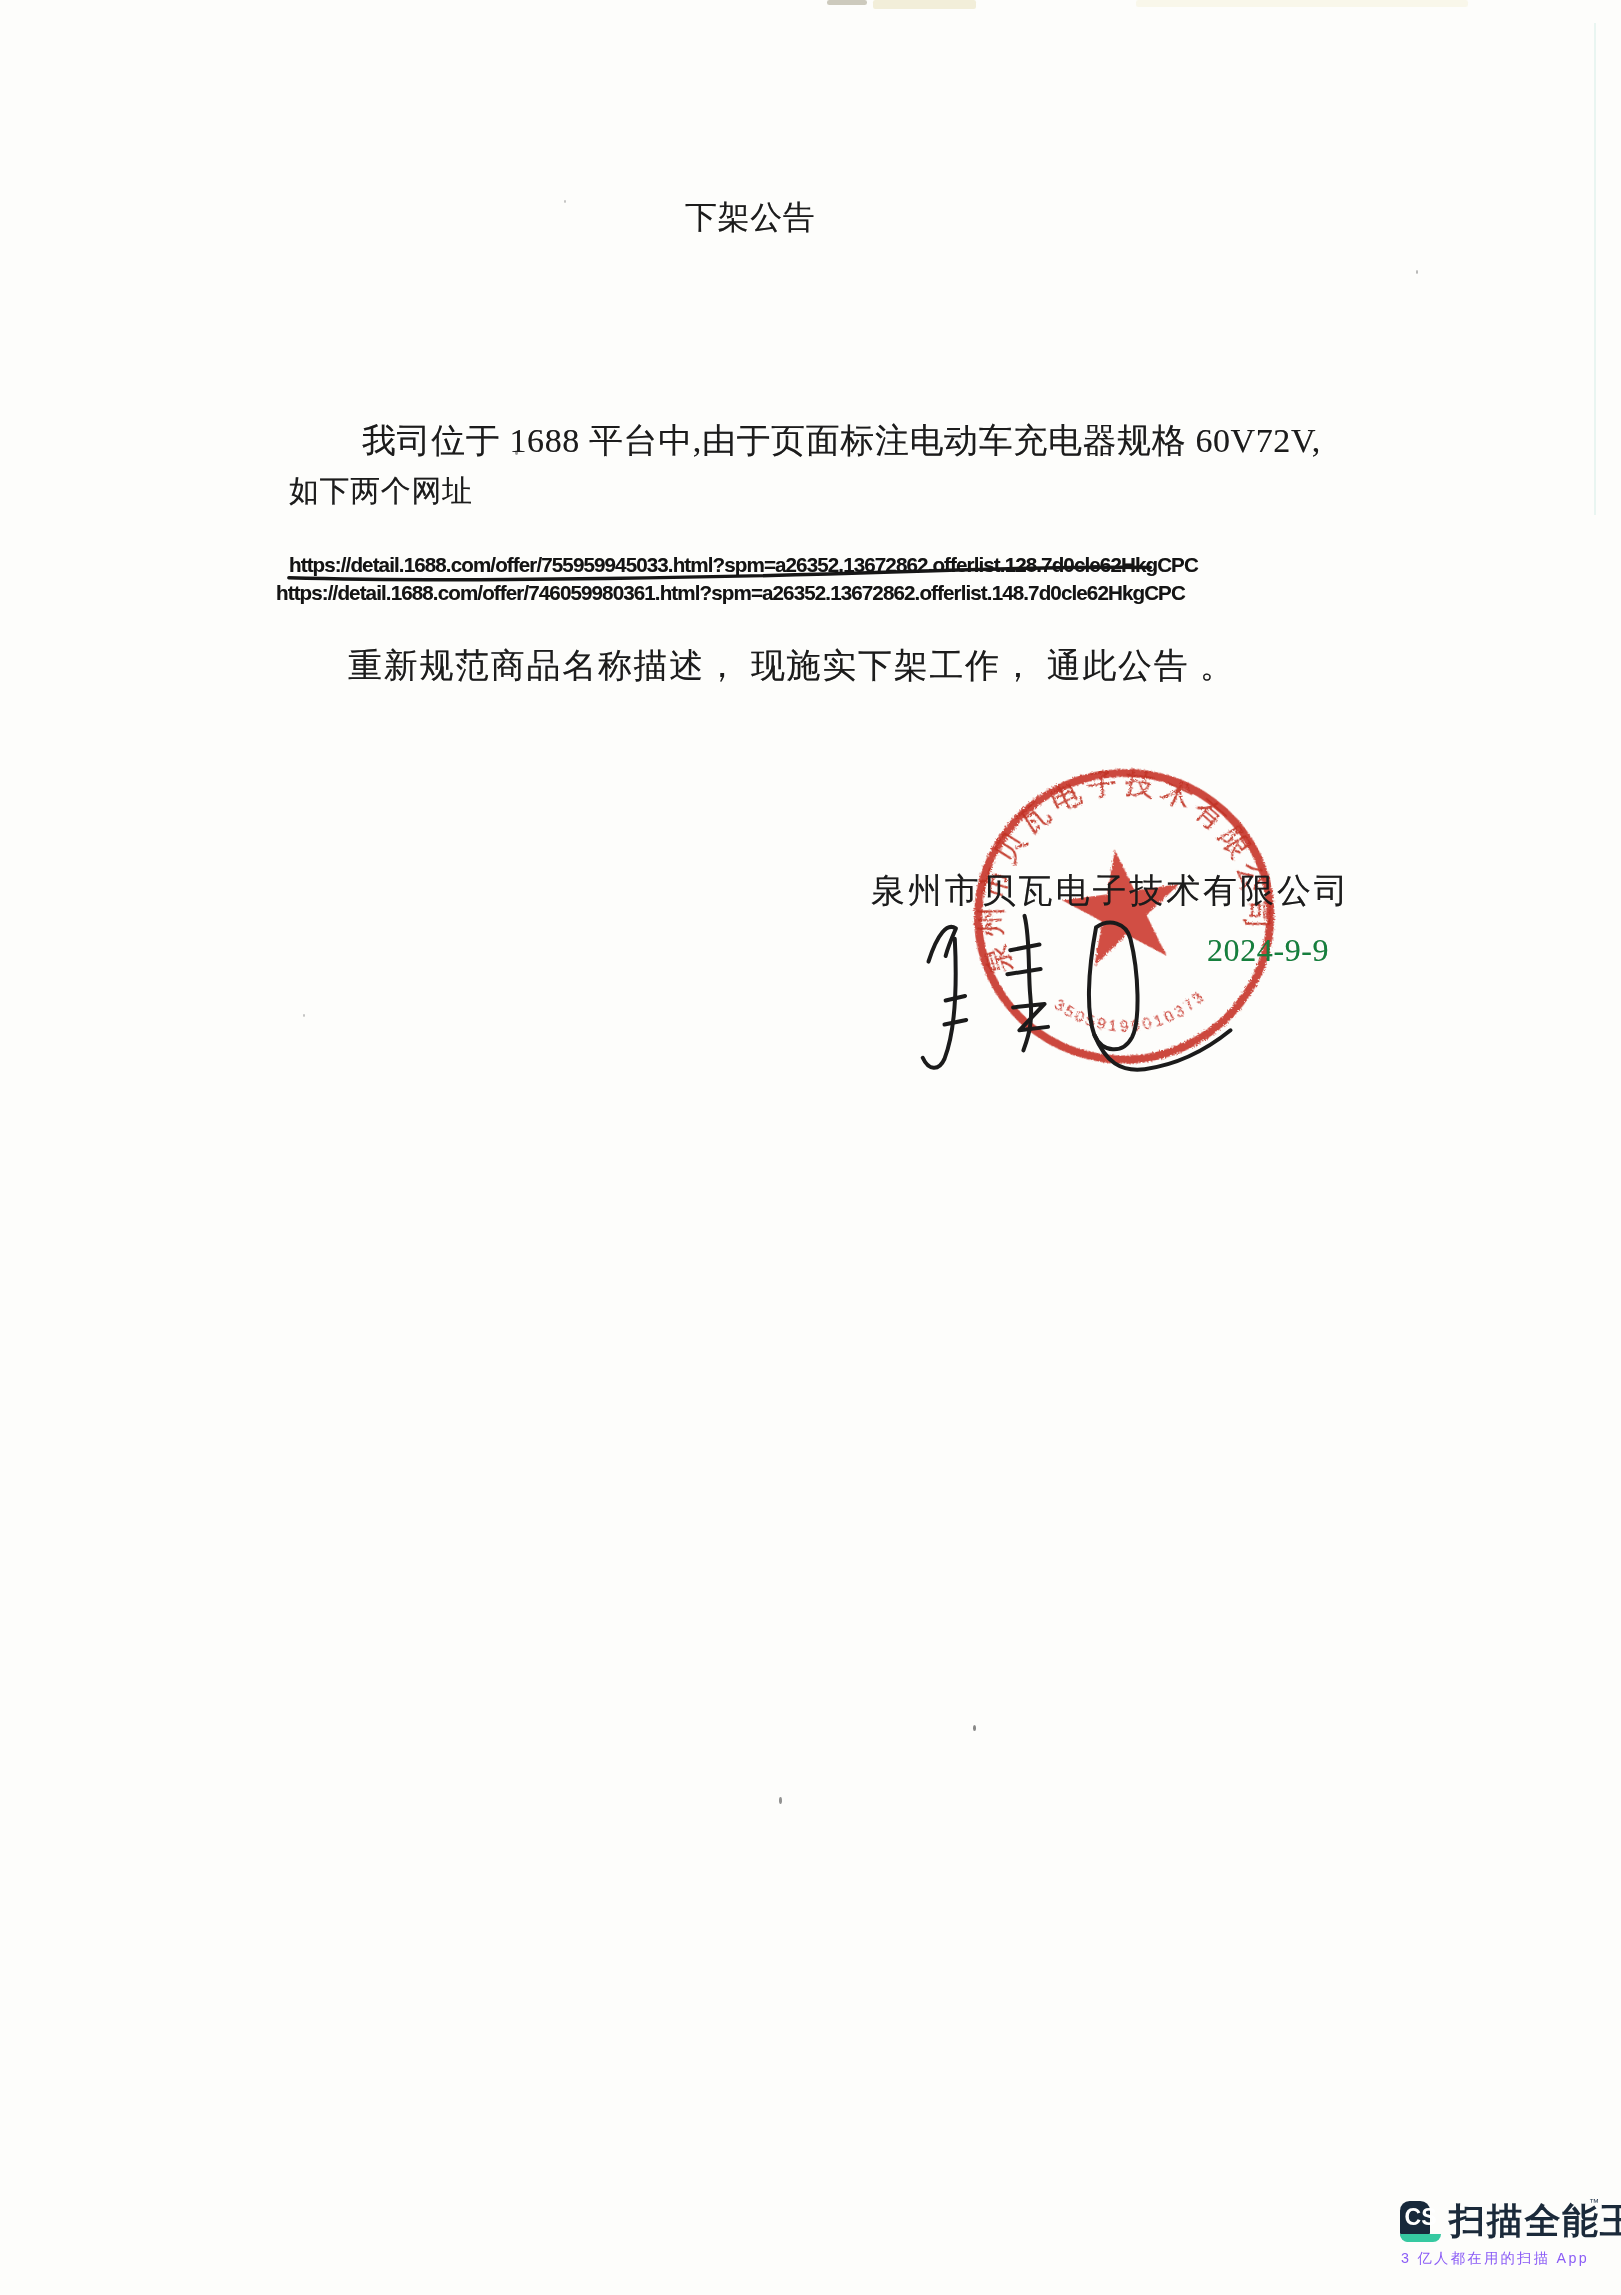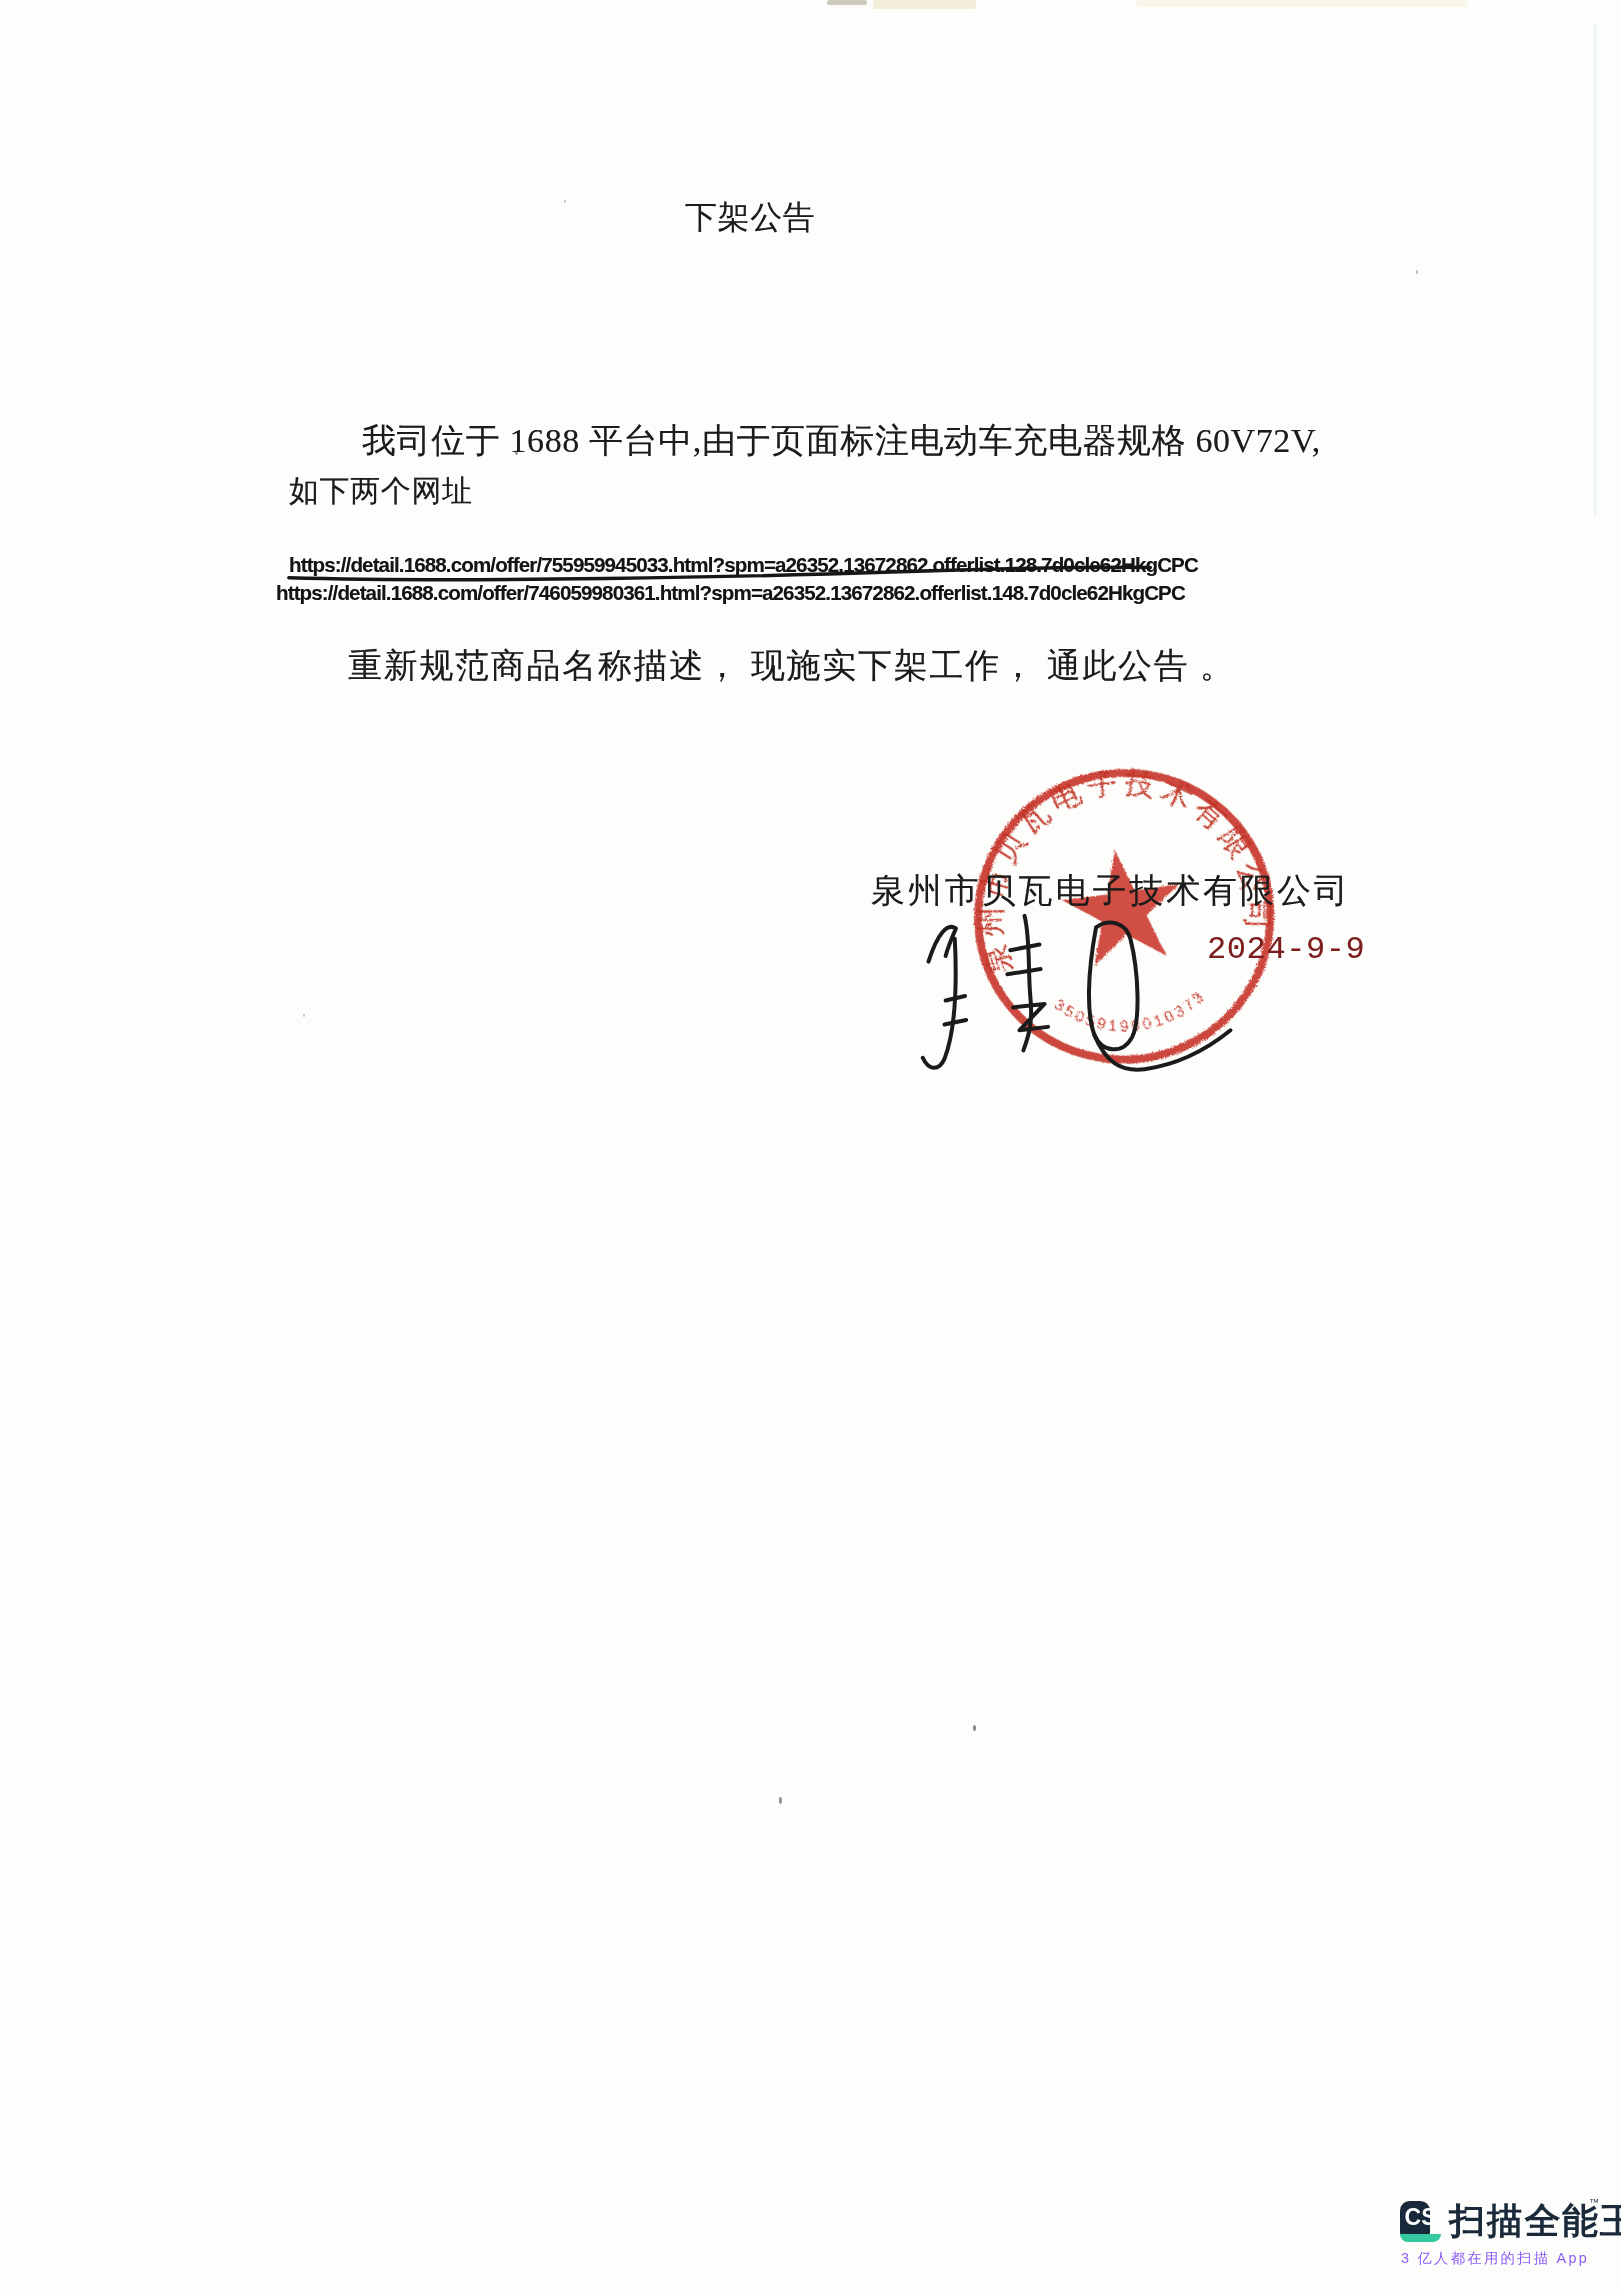--- a/index.html
+++ b/index.html
@@ -33,22 +33,22 @@
     font-size:20.6px;letter-spacing:-0.9px;
     white-space:nowrap;line-height:1;
     text-shadow:0 0 0.6px rgba(0,0,0,.35);
   }
   .url1{top:545px;left:289px;margin-top:10px;}
   .url2{top:583px;left:276px;}
   .closing{top:629px;left:348px;font-size:34px;letter-spacing:1.7px;}
   .company{top:854px;left:871px;font-size:34px;letter-spacing:2.9px;z-index:6;}
   .date{
     top:934px;left:1207px;
-    font-family:Liberation Mono, monospace;
-    font-size:32px;color:#7f1d1d;letter-spacing:0.6px;
+    font-family:Liberation Serif, serif;
+    font-size:32px;color:#15803d;letter-spacing:0.6px;
     z-index:6;white-space:nowrap;line-height:1;
     text-shadow:0 0 0.6px rgba(0,0,0,.3);
   }
   .stamp-svg{left:962px;top:761px;z-index:4;mix-blend-mode:multiply;opacity:.95;}
   .sig-svg{left:893px;top:893px;z-index:7;}
   .underline-svg{left:285px;top:564px;z-index:2;}
 
   
   .cs-icon{
     left:1400px;top:2201px;width:30px;height:41px;

